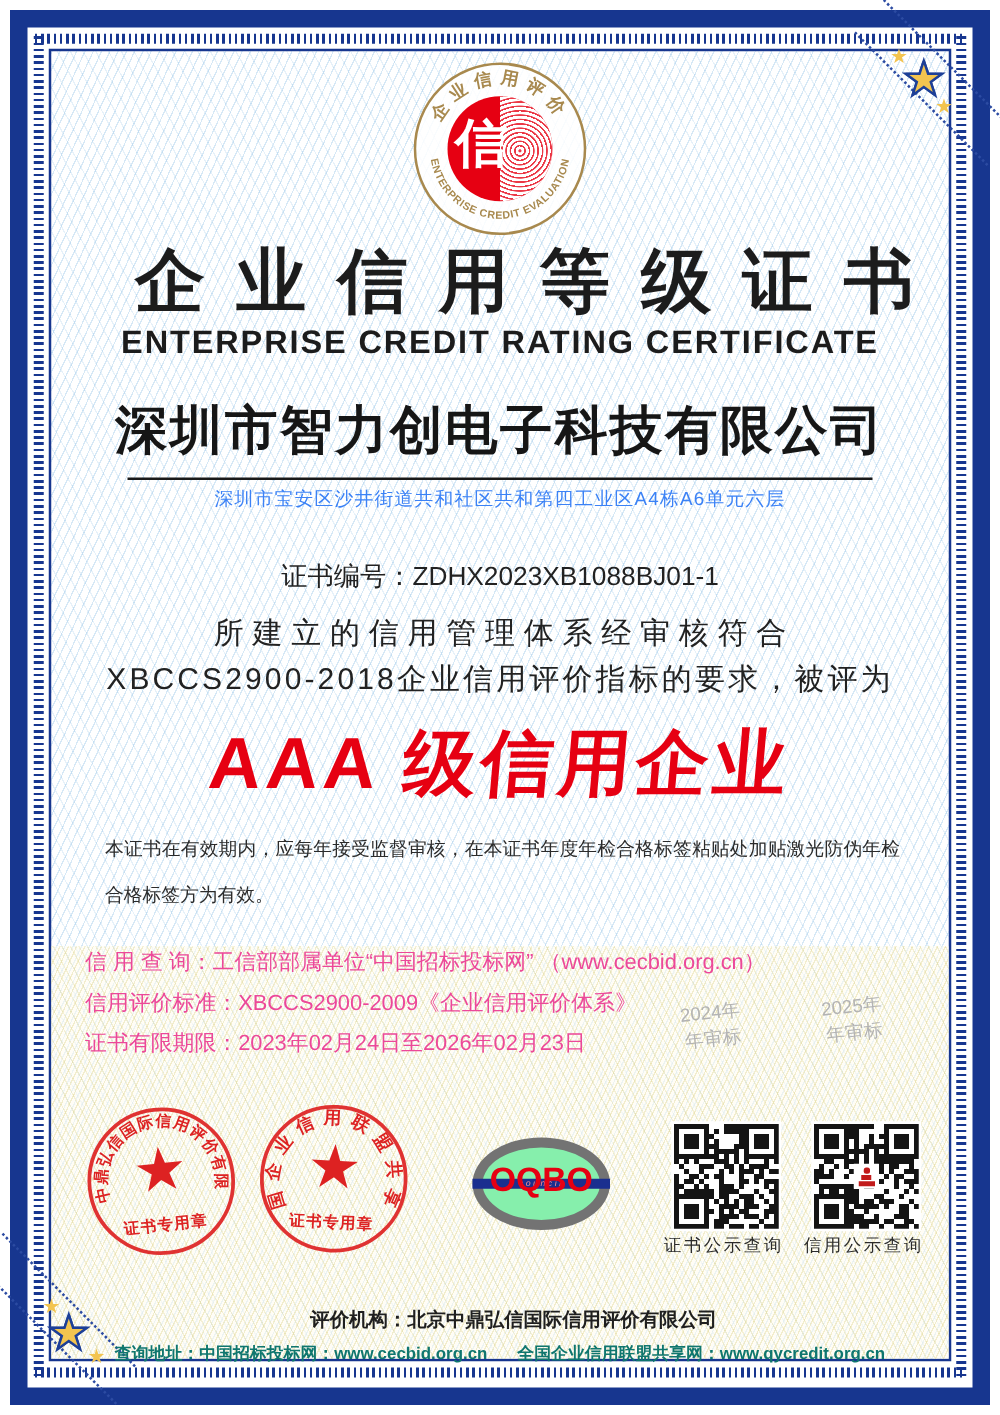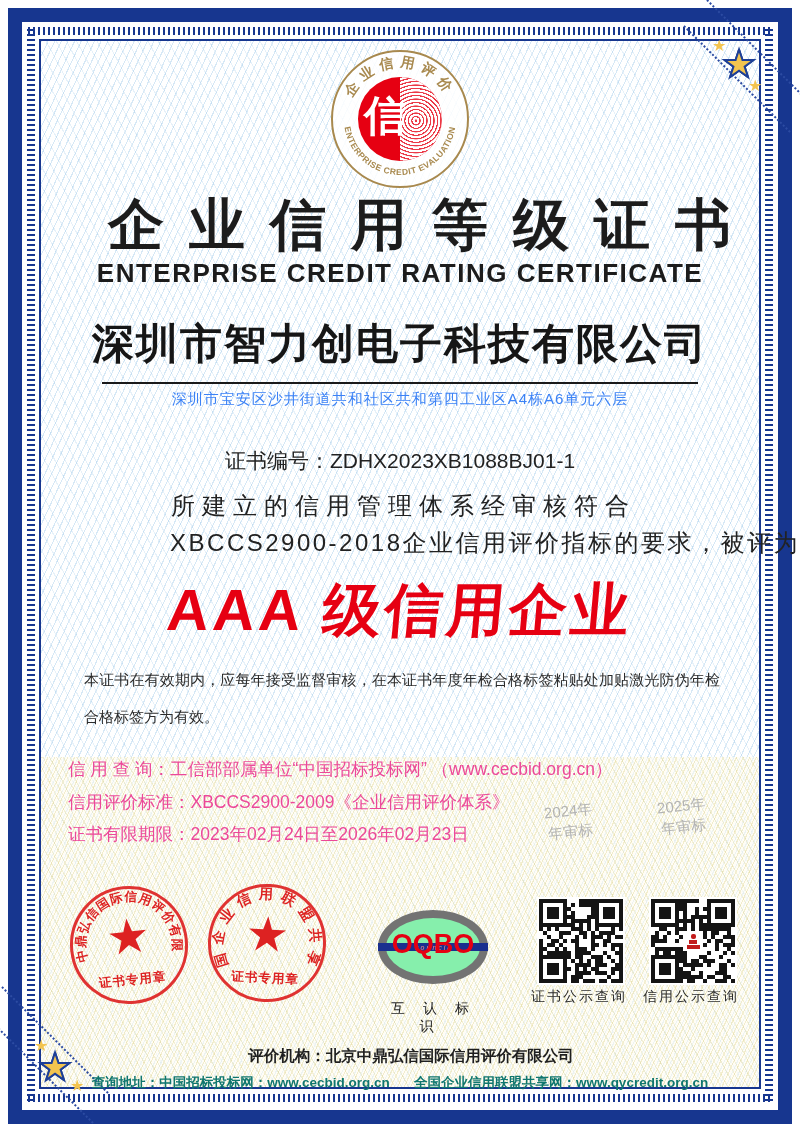--- a/index.html
+++ b/index.html
@@ -51,21 +51,21 @@
         color:#1c1c1c;letter-spacing:1.5px;}
   .company{position:absolute;left:0;right:0;top:316px;text-align:center;font-size:42px;font-weight:bold;
         color:#161616;letter-spacing:2px;font-family:"Liberation Serif","DejaVu Serif",serif;}
   .divider{position:absolute;left:102px;top:382px;width:596px;height:2px;background:#1a1a1a;}
   .address{position:absolute;left:0;right:0;top:390px;text-align:center;font-size:15px;color:#3b82f6;letter-spacing:1px;}
 
   
   .certno{position:absolute;left:0;right:0;top:447px;text-align:center;font-size:21px;color:#222;}
   .stmt1{position:absolute;left:0;right:0;top:490px;text-align:center;font-size:24px;color:#222;
         letter-spacing:7px;text-indent:7px;}
-  .stmt2{position:absolute;left:0;right:0;top:527px;text-align:right;font-size:24px;color:#222;letter-spacing:2.5px;}
+  .stmt2{position:absolute;left:0;right:0;top:527px;text-align:center;font-size:24px;color:#222;letter-spacing:2.5px;}
   .rating{position:absolute;left:0;right:0;top:572px;text-align:center;font-size:58px;font-weight:bold;
         color:#e60012;letter-spacing:4px;transform:skewX(-5deg);}
   .notice{position:absolute;left:84px;top:661px;width:636px;font-size:15px;line-height:37px;
         color:#2b2b2b;text-align:justify;}
   .info-line{position:absolute;left:68px;font-size:17.5px;color:#ec4899;white-space:nowrap;}
   .il1{top:757px}.il2{top:790px}.il3{top:822px}
 
   
   .wm{position:absolute;color:#b3b3b3;font-size:15px;line-height:21px;transform:rotate(-6deg);}
   .wm div:last-child{padding-left:2px;}
@@ -214,21 +214,20 @@
     <div class="seal-bottom">证书专用章</div>
   </div>
 
   <div class="oqbo">
     <div class="oqbo-ellipse">
       <div class="oqbo-band">
         <span>council</span>
       </div>
       <div class="oqbo-letters">OQBO</div>
     </div>
-    <div class="oqbo-label">互 认 标 识</div>
   </div>
 
   <div class="qr qr1"><svg viewBox="0 0 21 21" width="100%" height="100%" shape-rendering="crispEdges" fill="#141414">
         <rect x="0" y="0" width="1" height="1"></rect>
         <rect x="1" y="0" width="1" height="1"></rect>
         <rect x="2" y="0" width="1" height="1"></rect>
         <rect x="3" y="0" width="1" height="1"></rect>
         <rect x="4" y="0" width="1" height="1"></rect>
         <rect x="5" y="0" width="1" height="1"></rect>
         <rect x="6" y="0" width="1" height="1"></rect>

